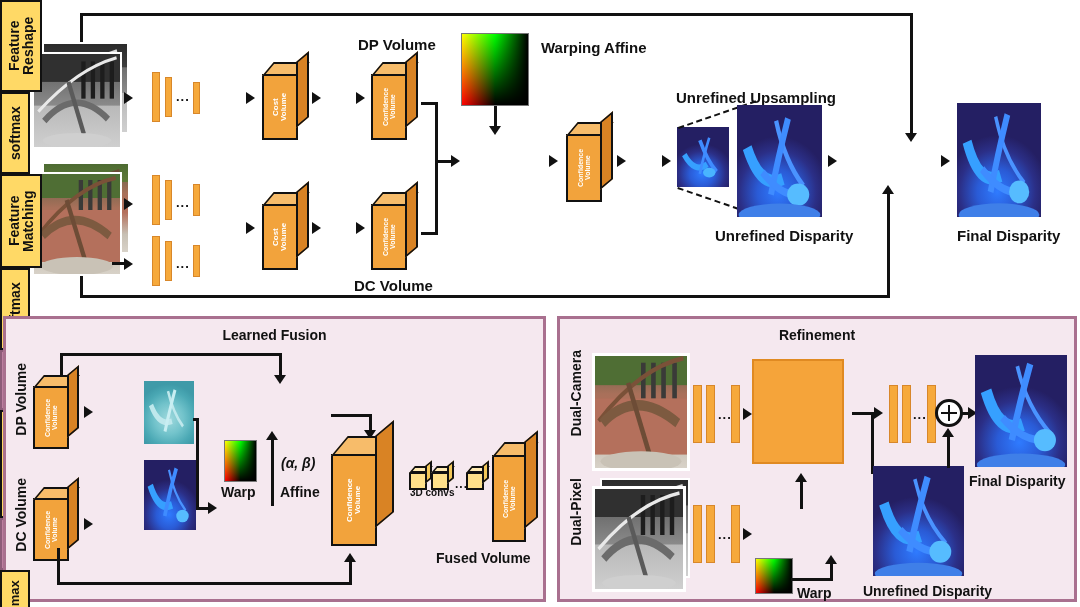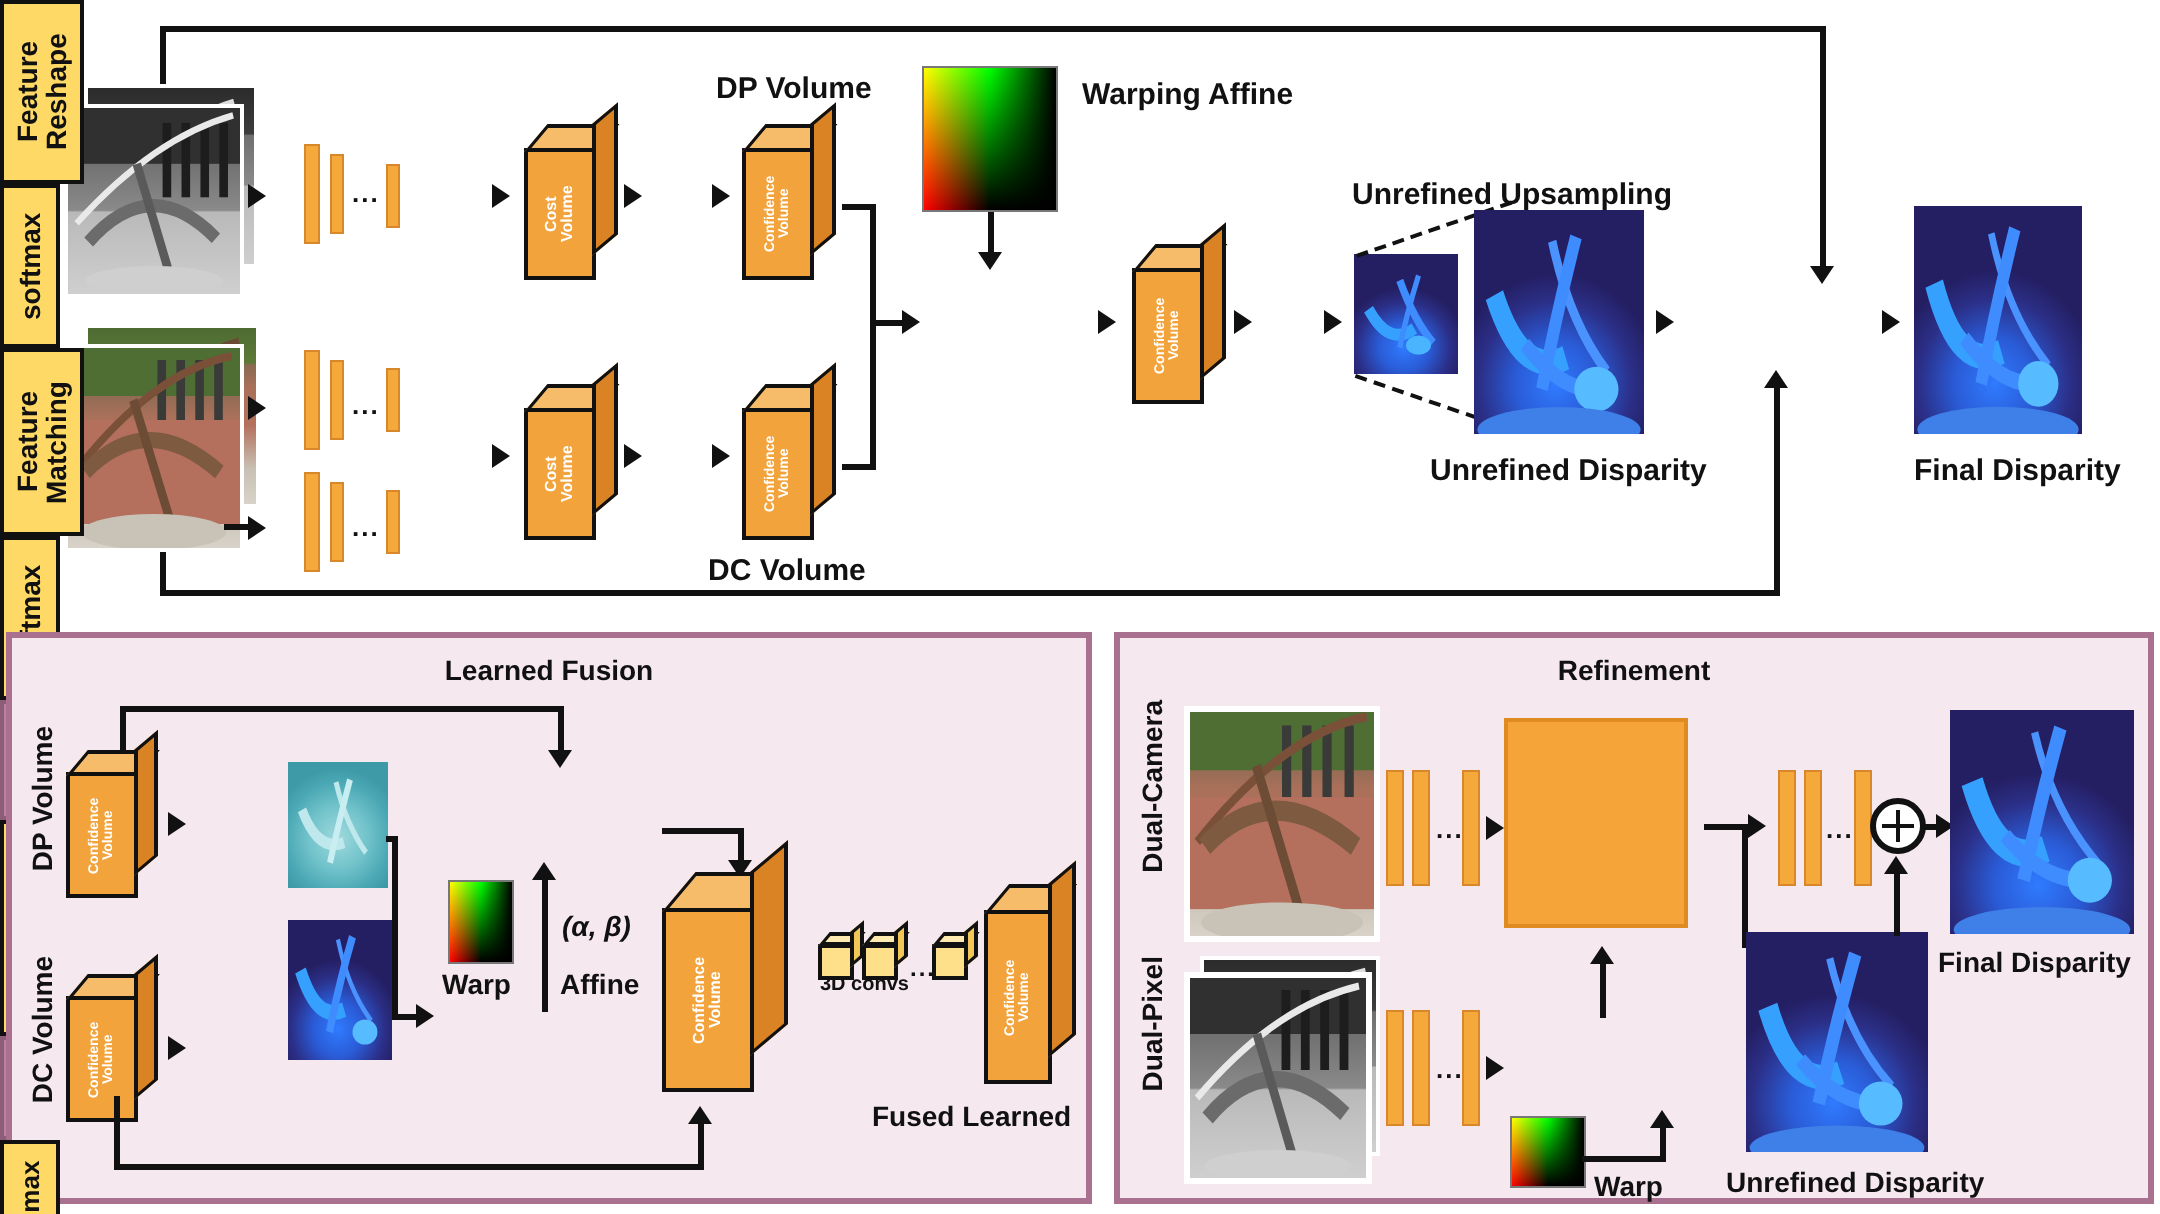--- a/index.html
+++ b/index.html
@@ -361,21 +361,21 @@
     <div class="face side abs" style="left:16px;top:0;width:7px;height:18px;background:#f2c758;transform:skewY(-40deg);transform-origin:top left;"></div>
   </div>
 
   <div class="cube" style="left:492px;top:442px;width:50px;height:100px;">
     <div class="face abs" style="left:0;top:13px;width:34px;height:87px;"></div>
     <div class="face top abs" style="left:0;top:0;width:34px;height:15px;transform:skewX(-40deg);transform-origin:bottom left;"></div>
     <div class="face side abs" style="left:32px;top:0;width:14px;height:87px;transform:skewY(-40deg);transform-origin:top left;"></div>
     <div class="lbl" style="left:0;top:13px;width:34px;height:87px;font-size:7px;white-space:pre-line;">Confidence
 Volume</div>
   </div>
-  <div class="cap" style="left:436px;top:550px;font-size:14px;">Fused Learned</div>
+  <div class="cap" style="left:436px;top:550px;font-size:14px;">Fused Volume</div>
 
   <div class="panel" style="left:557px;top:316px;width:520px;height:286px;">
     <div class="ptitle" style="top:8px;font-size:14px;">Refinement</div>
   </div>
 
   <div class="capv" style="left:568px;top:350px;font-size:14px;">Dual-Camera</div>
   <div class="capv" style="left:568px;top:478px;font-size:14px;">Dual-Pixel</div>
 
   <div class="tile photoC" style="left:592px;top:353px;width:92px;height:112px;border:3px solid #fff;">
     <svg class="sundial" viewBox="0 0 100 100" preserveAspectRatio="none">

